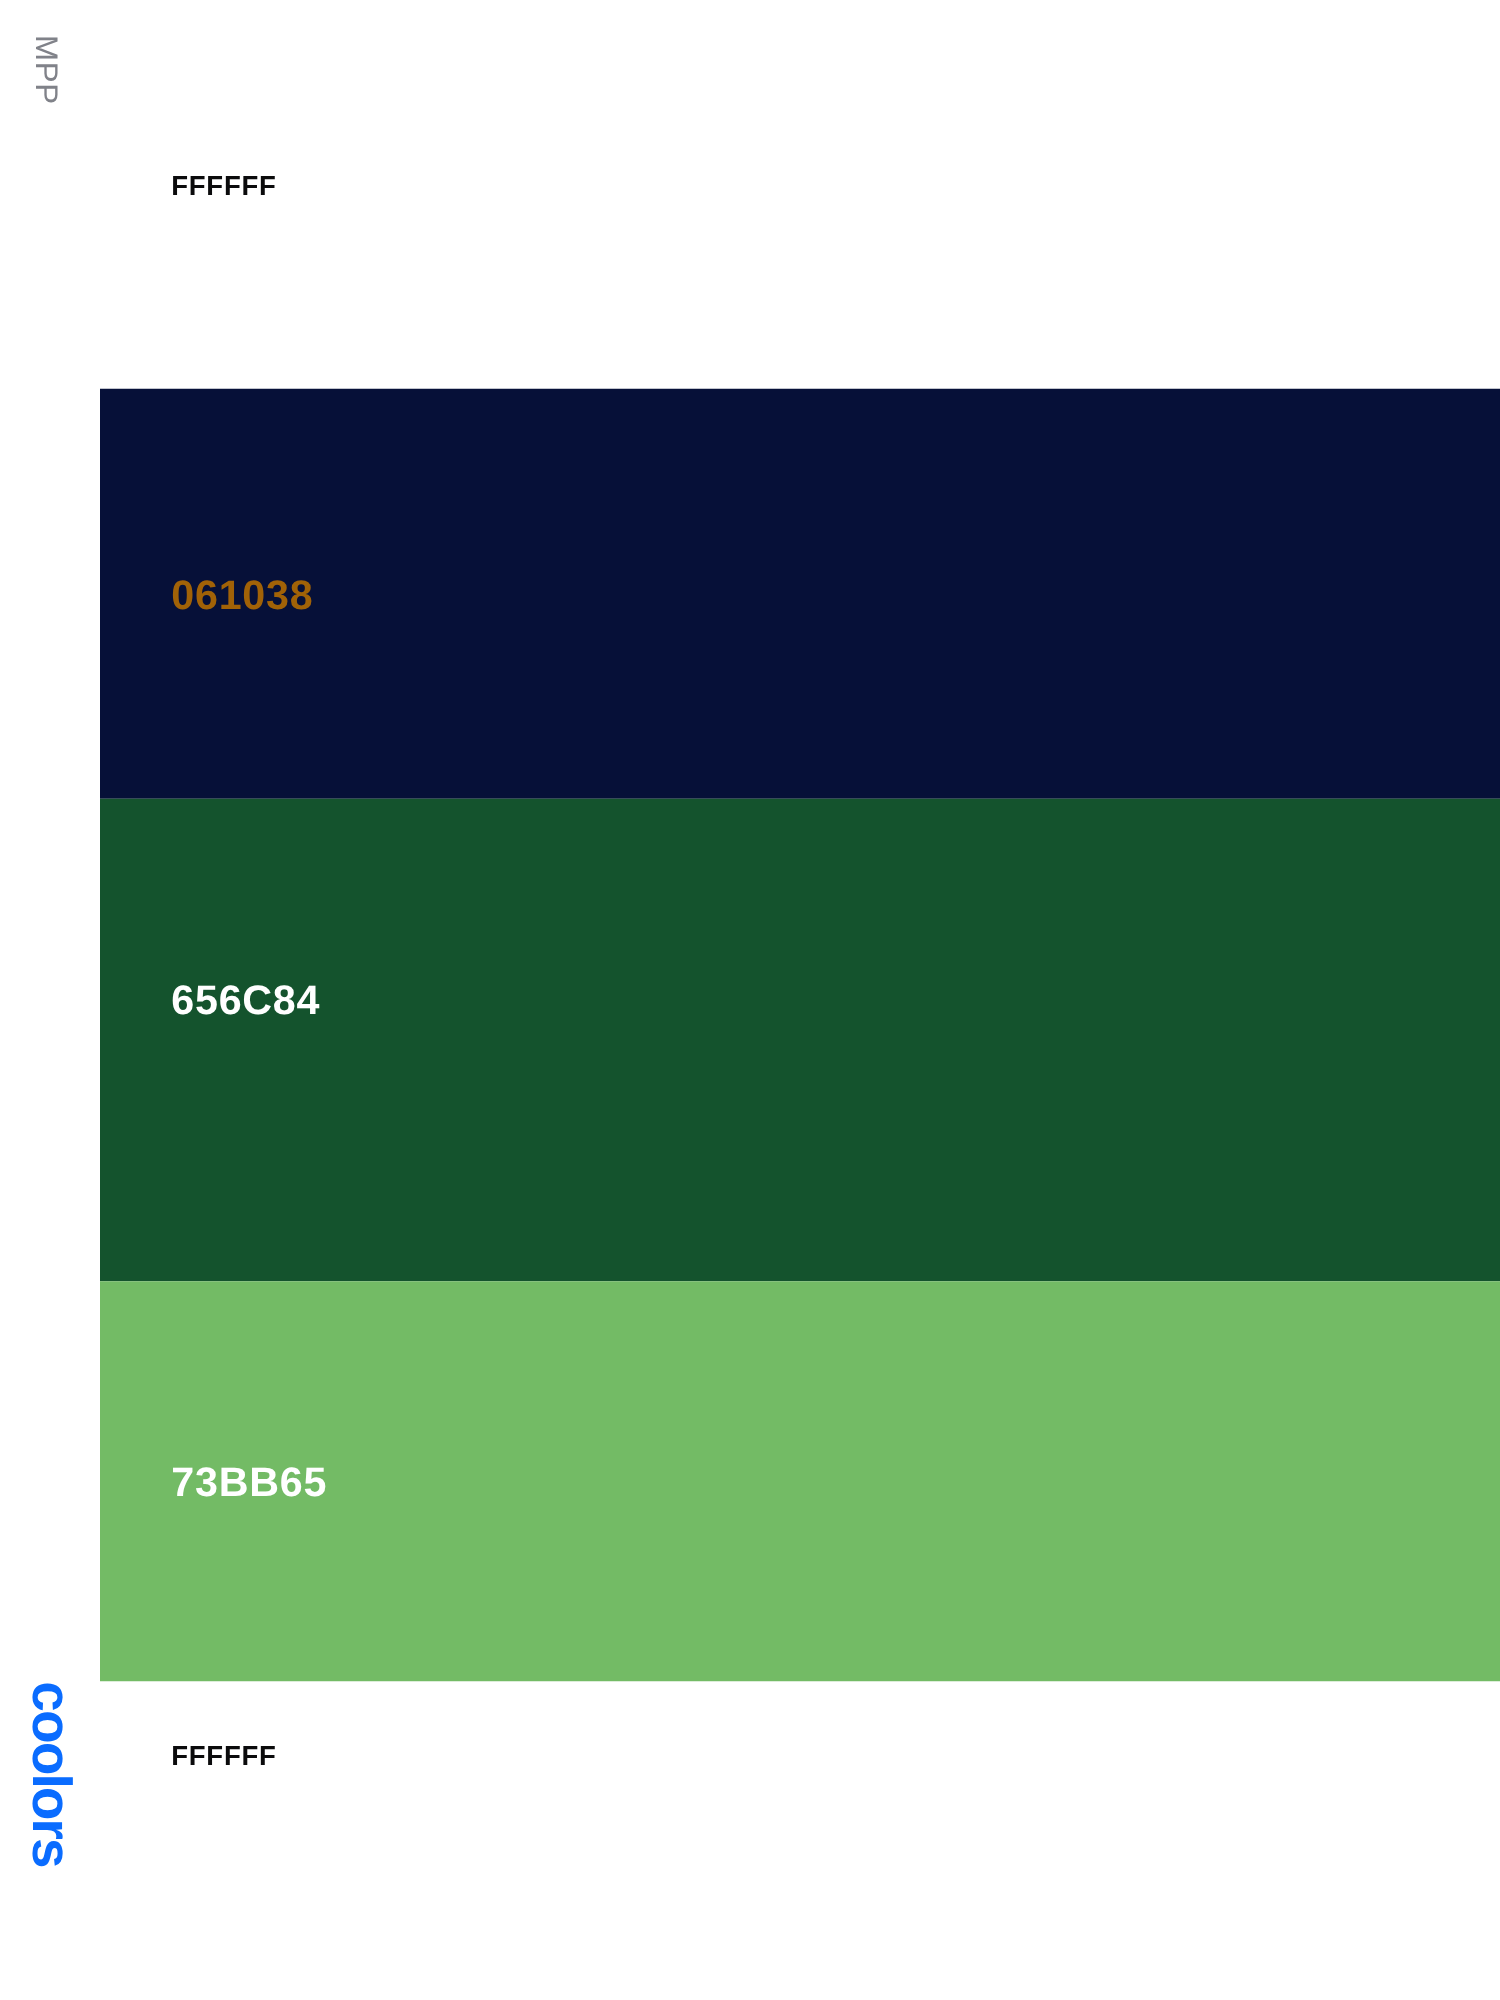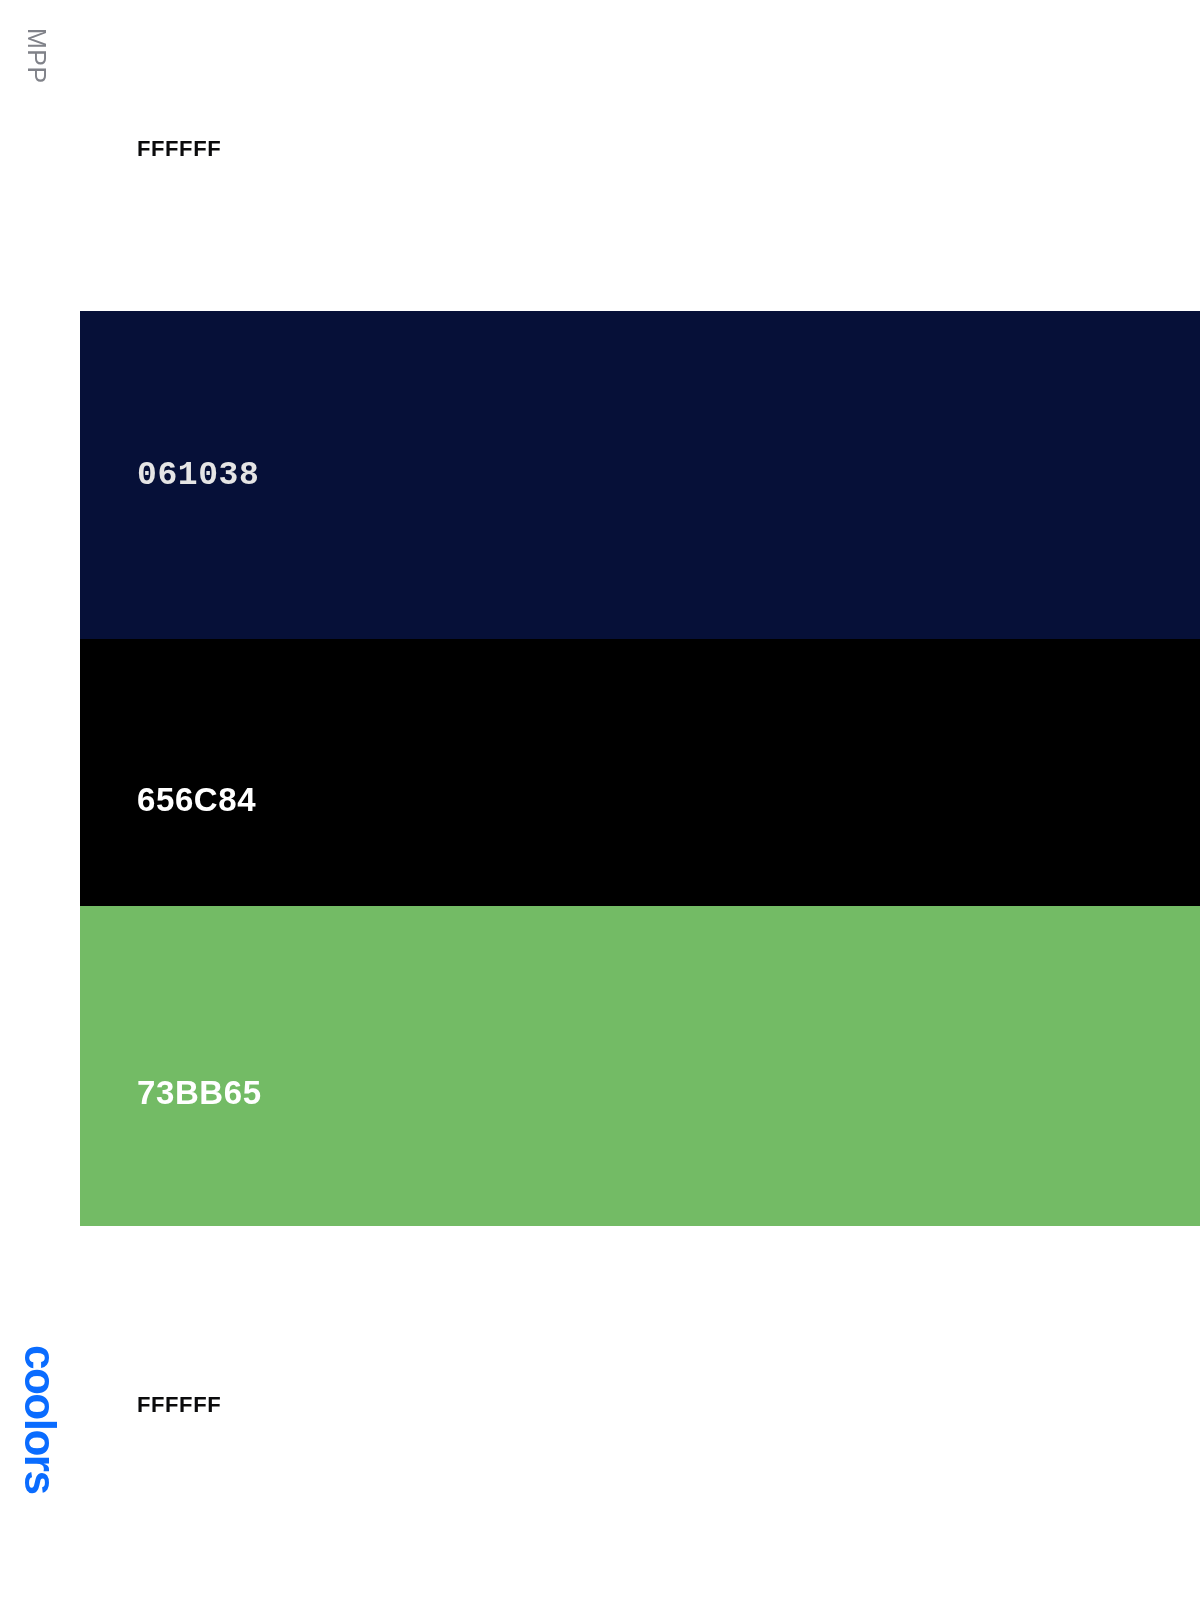--- a/index.html
+++ b/index.html
@@ -109,29 +109,29 @@
 
   <div class="palette-name">
     <span class="palette-name-text" style="color: rgb(128, 130, 137);">MPP</span>
   </div>
 
   <div class="outside-label" id="label-top-white" style="color: rgb(11, 11, 12);">FFFFFF</div>
 
   <div class="swatch-stack">
 
     <div class="swatch" id="swatch-navy" style="background: rgb(6, 16, 56); height: 328px;">
-      <span class="swatch-label" style="color: #e5e5e5; top: 148px; font-family: Liberation Mono, monospace;">061038</span>
+      <span class="swatch-label" style="color: #a16207; top: 148px;">061038</span>
     </div>
 
-    <div class="swatch" id="swatch-slate" style="background: #000000; height: 267px;">
+    <div class="swatch" id="swatch-slate" style="background: #14532d; height: 386px;">
       <span class="swatch-label" style="color: rgb(255, 255, 255); top: 144px;">656C84</span>
     </div>
 
     <div class="swatch" id="swatch-green" style="background: rgb(115, 187, 101); height: 320px;">
-      <span class="swatch-label" style="color: rgb(255, 255, 255); top: 144px; margin-top: 26px;">73BB65</span>
+      <span class="swatch-label" style="color: rgb(255, 255, 255); top: 144px;">73BB65</span>
     </div>
 
   </div>
 
   <div class="outside-label" id="label-bottom-white" style="color: rgb(11, 11, 12);">FFFFFF</div>
 
   <div class="brand-logo">
     <span class="brand-logo-text" style="color: rgb(10, 108, 255);">coolors</span>
   </div>
 

